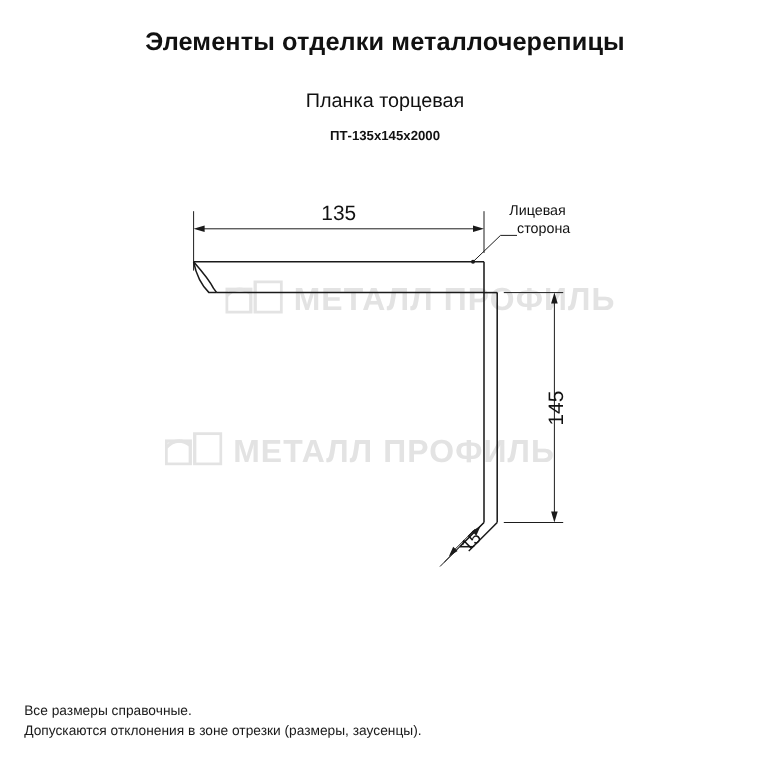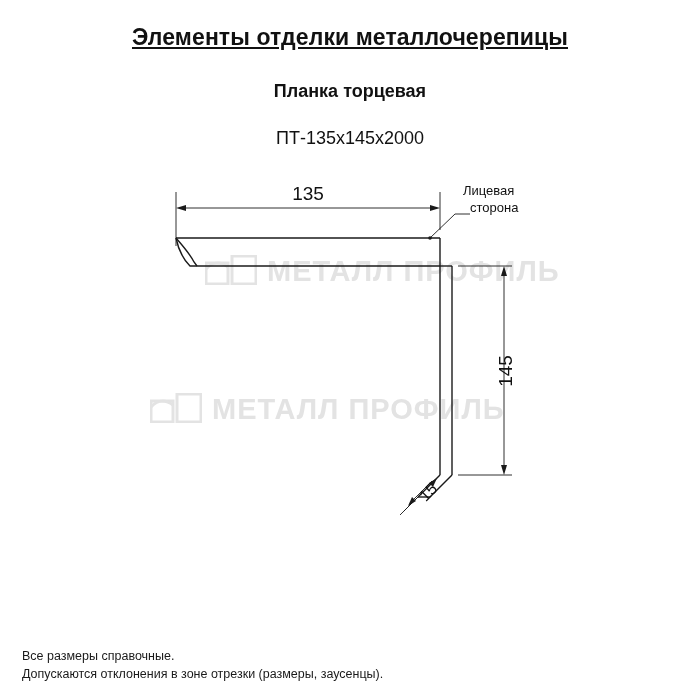--- a/index.html
+++ b/index.html
@@ -27,34 +27,33 @@
     left: 0;
     width: 700px;
     text-align: center;
   }
   .main-title {
     font-size: 23px;
     font-weight: bold;
     letter-spacing: 0.1px;
     color: #111111;
     line-height: 30px;
-    text-decoration: underline;
   }
   .sub-title {
     font-size: 18px;
-    font-weight: bold;
+    font-weight: normal;
     color: #111111;
     margin-top: 27px;
     line-height: 24px;
   }
   .code-title {
-    font-size: 18px;
-    font-weight: normal;
+    font-size: 12px;
+    font-weight: bold;
     color: #111111;
-    margin-top: 23px;
+    margin-top: 8px;
     line-height: 24px;
   }
   .drawing {
     position: absolute;
     top: 150px;
     left: 0;
     width: 620px;
     height: 420px;
   }
   .drawing svg {
@@ -81,21 +80,21 @@
     letter-spacing: 1px;
   }
   .wm-icon {
     display: inline-block;
     vertical-align: middle;
     margin-right: 10px;
   }
   .footer {
     position: absolute;
     left: 22px;
-    bottom: 17px;
+    bottom: 27px;
     font-size: 12.5px;
     line-height: 18px;
     color: #1a1a1a;
   }
   .footer div {
     white-space: nowrap;
   }
   .dim-text {
     font-family: "Liberation Sans", sans-serif;
     font-size: 19px;

